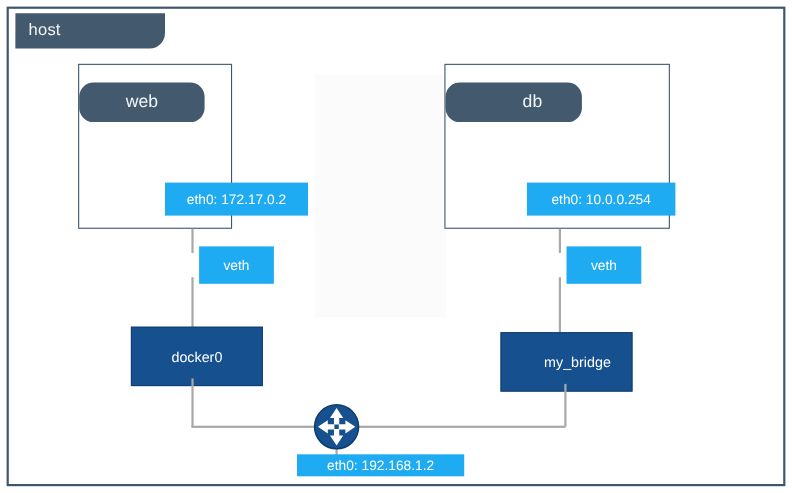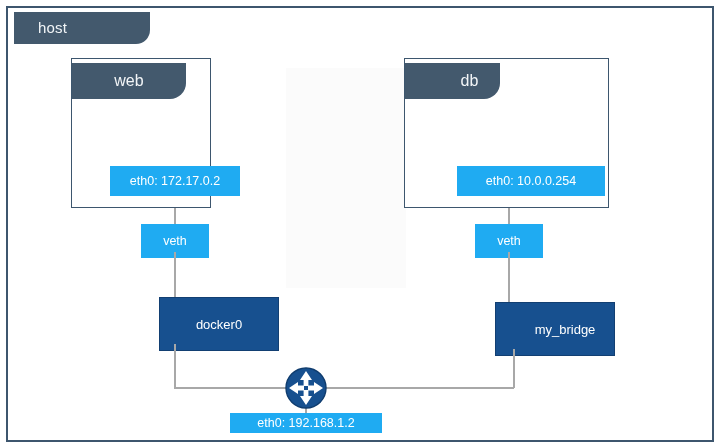--- a/index.html
+++ b/index.html
@@ -36,21 +36,21 @@
     position: absolute;
     left: 6px;
     top: 4px;
     width: 136px;
     height: 32px;
     background: #43596d;
     border-bottom-right-radius: 14px;
     color: #f2f5f7;
     font-size: 15px;
     line-height: 32px;
-    padding-left: 24px;
+    padding-left: 12px;
     box-sizing: border-box;
     letter-spacing: .2px;
   }
 
   
   .artifact {
     position: absolute;
     left: 278px;
     top: 60px;
     width: 120px;
@@ -61,57 +61,58 @@
   
   .container-box {
     position: absolute;
     box-sizing: border-box;
     border: 1.5px solid #3d566e;
     background: #ffffff;
   }
   .container-tab {
     position: absolute;
     left: 0;
-    top: 4px;
+    top: 16px;
     background: #43596d;
     border-bottom-right-radius: 16px;
     color: #f2f5f7;
     font-size: 16px;
     display: flex;
     align-items: center;
     justify-content: center;
     box-sizing: border-box;
+    border-radius: 13px;
   }
 
   
   .iface-box {
     position: absolute;
     background: #1fabf2;
     color: #ffffff;
     font-size: 12.5px;
     display: flex;
     align-items: center;
     justify-content: center;
     box-sizing: border-box;
     white-space: nowrap;
+    margin-left: 40px;
   }
 
   
   .bridge-box {
     position: absolute;
     background: #17508f;
     border: 1px solid #123f72;
     color: #ffffff;
     font-size: 13px;
     display: flex;
     align-items: center;
     justify-content: center;
     box-sizing: border-box;
     white-space: nowrap;
-    margin-left: 40px;
   }
 
   
   .link-v {
     position: absolute;
     width: 2px;
     background: #a8a8a8;
   }
   .link-h {
     position: absolute;
@@ -148,22 +149,22 @@
     <div class="iface-box" style="left:133px; top:216px; width:68px; height:34px;">veth</div>
 
     <div class="link-v" style="left:166px; top:244px; height:52px;"></div>
 
     <div class="bridge-box" style="left:111px; top:289px; width:120px; height:54px;">docker0</div>
 
     <div class="link-v" style="left:166px; top:336px; height:44px;"></div>
     <div class="link-h" style="left:166px; top:379px; width:122px;"></div>
 
     <div class="container-box" style="left:396px; top:50px; width:205px; height:150px;">
-      <div class="container-tab" style="width:95px; height:36px;padding-left:34px;">db</div>
-      <div class="iface-box" style="left:52px; top:107px; width:148px; height:30px;">eth0: 10.0.0.254</div>
+      <div class="container-tab" style="width:124px; height:36px;padding-left:34px;">db</div>
+      <div class="iface-box" style="left:34px; top:107px; width:135px; height:30px;">eth0: 10.0.0.254</div>
     </div>
 
     <div class="link-v" style="left:500px; top:200px; height:22px;"></div>
 
     <div class="iface-box" style="left:467px; top:216px; width:68px; height:34px;">veth</div>
 
     <div class="link-v" style="left:500px; top:244px; height:50px;"></div>
 
     <div class="bridge-box" style="left:447px; top:294px; width:120px; height:54px;padding-left:20px;">my_bridge</div>
 

